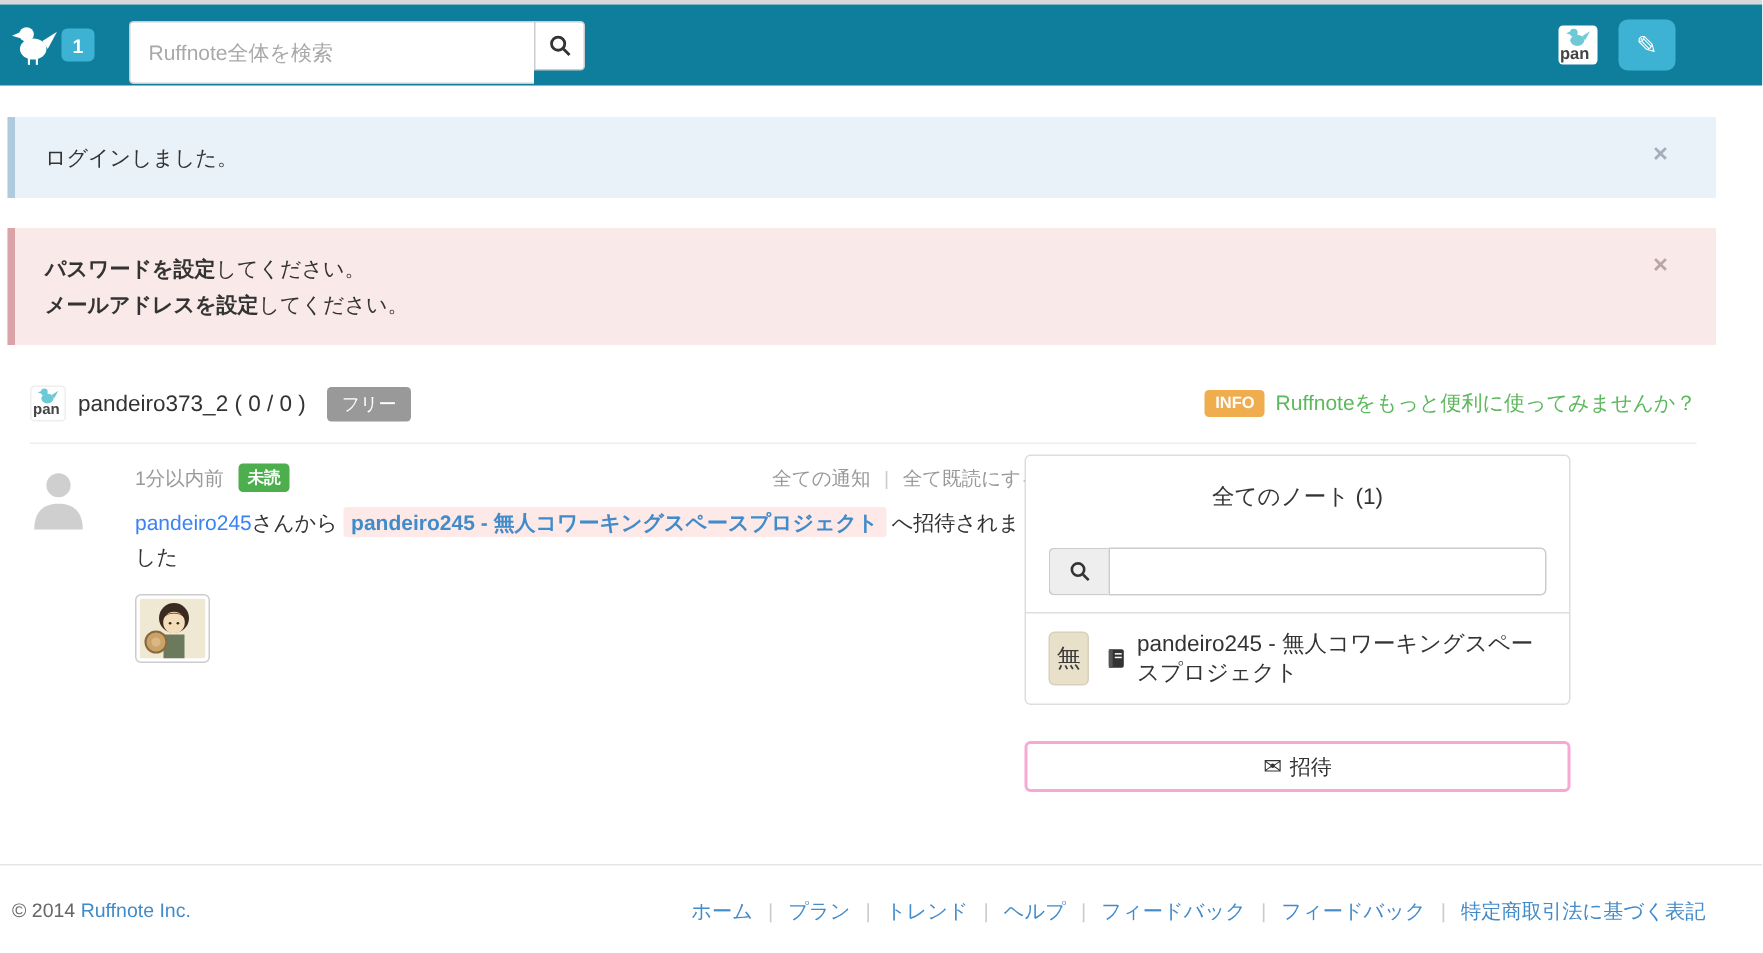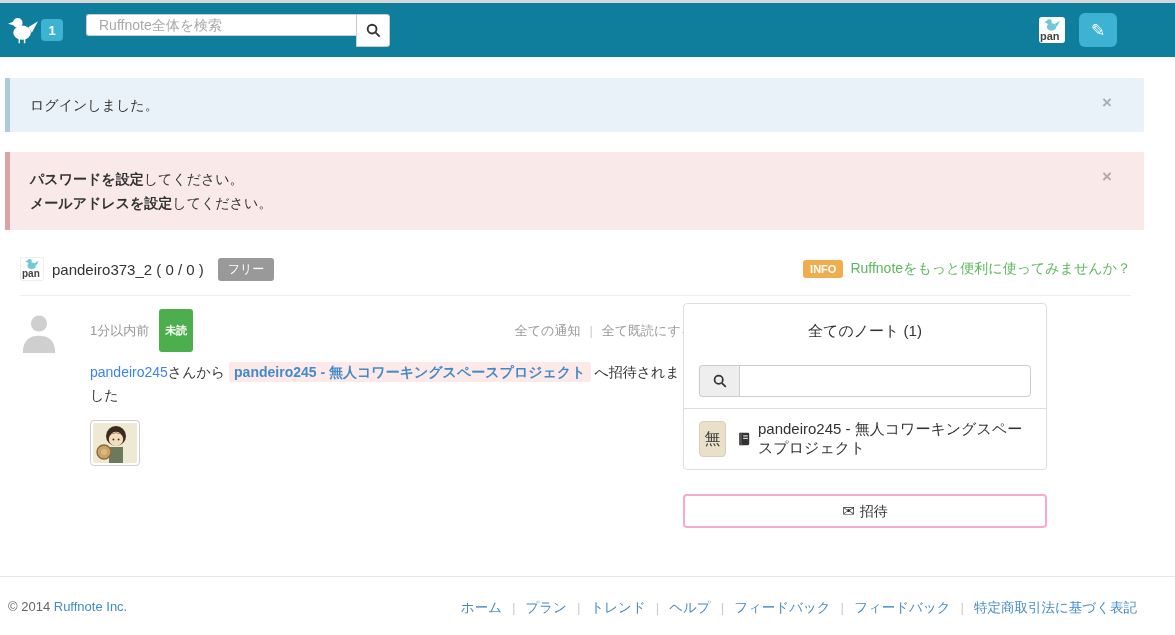--- a/index.html
+++ b/index.html
@@ -8,21 +8,21 @@
   .page { position:relative; width:1175px; height:635px; overflow:hidden; background:#fff; }
 
   
   .top-strip { height:3px; background:#d8d8d8; }
   .topbar { height:54px; background:#0f7e9d; display:flex; align-items:center; justify-content:space-between; }
   .topbar-left { display:flex; align-items:center; }
   .logo { margin-left:8px; width:30px; height:30px; display:block; cursor:pointer; }
   .count-badge { margin-left:3px; width:22px; height:22px; background:#3eb2d3; border-radius:4px;
     color:#fff; font-size:13px; font-weight:bold; display:flex; align-items:center; justify-content:center; cursor:pointer; }
   .search-group { display:flex; margin-left:23px; height:33px; }
-  .search-group input { width:270px; height:22px; border:1px solid #ccc; border-right:0; border-radius:3px 0 0 3px;
+  .search-group input { width:270px; height:42px; border:1px solid #ccc; border-right:0; border-radius:3px 0 0 3px;
     padding:0 12px; font-size:14px; color:#555; outline:none; font-family:inherit; }
   .search-group input::placeholder { color:#a9a9a9; }
   .search-btn { width:34px; height:33px; background:#fff; border:1px solid #ccc; border-radius:0 3px 3px 0;
     display:flex; align-items:center; justify-content:center; cursor:pointer; }
   .topbar-right { display:flex; align-items:center; margin-right:58px; }
   .avatar-pan { position:relative; width:26px; height:26px; background:#fff; border-radius:3px; overflow:hidden; cursor:pointer; }
   .avatar-pan svg { position:absolute; left:5px; top:1px; }
   .avatar-pan .pan-label { position:absolute; left:1px; bottom:1px; font-size:11px; font-weight:bold; color:#444; letter-spacing:0; }
   .pencil-btn { margin-left:14px; width:38px; height:34px; background:#3eb2d3; border:none; border-radius:6px;
     color:#fff; font-size:17px; cursor:pointer; display:flex; align-items:center; justify-content:center; }
@@ -52,21 +52,21 @@
   .columns { display:flex; margin-top:7px; }
   .col-left { width:640px; }
   .col-right { width:364px; margin-left:23px; }
 
   .notif { display:flex;gap:32px; }
   .notif-avatar { width:40px; padding-top:9px; }
   .notif-body { flex:1; }
   .meta-row { display:flex; align-items:center; justify-content:space-between; margin-top:6px; }
   .meta-left { display:flex; align-items:center; }
   .time { color:#999; font-size:13px; }
-  .badge-unread { margin-left:10px; background:#4cae4c; color:#fff; font-size:11px; font-weight:bold; padding:14px 6px; border-radius:3px; }
+  .badge-unread { margin-left:10px; background:#4cae4c; color:#fff; font-size:11px; font-weight:bold; padding:2px 6px; border-radius:3px; }
   .meta-links { color:#999; font-size:13px; }
   .meta-links a { color:#999; text-decoration:none; cursor:pointer; }
   .meta-sep { color:#ccc; margin:0 9px; }
   .message { margin-top:9px; font-size:14px; line-height:23px; width:604px; color:#333; }
   .link-blue { color:#3b82f6; text-decoration:none; cursor:pointer; }
   .note-link { color:#428bca; font-weight:bold; background:#fdeae8; padding:2px 5px; border-radius:2px; text-decoration:none; cursor:pointer; }
   .sender-avatar { margin-top:13px; width:50px; height:46px; border:1px solid #ccc; border-radius:4px; padding:2px; display:inline-block; cursor:pointer; }
 
   
   .notes-card { border:1px solid #ddd; border-radius:4px; background:#fff; }

